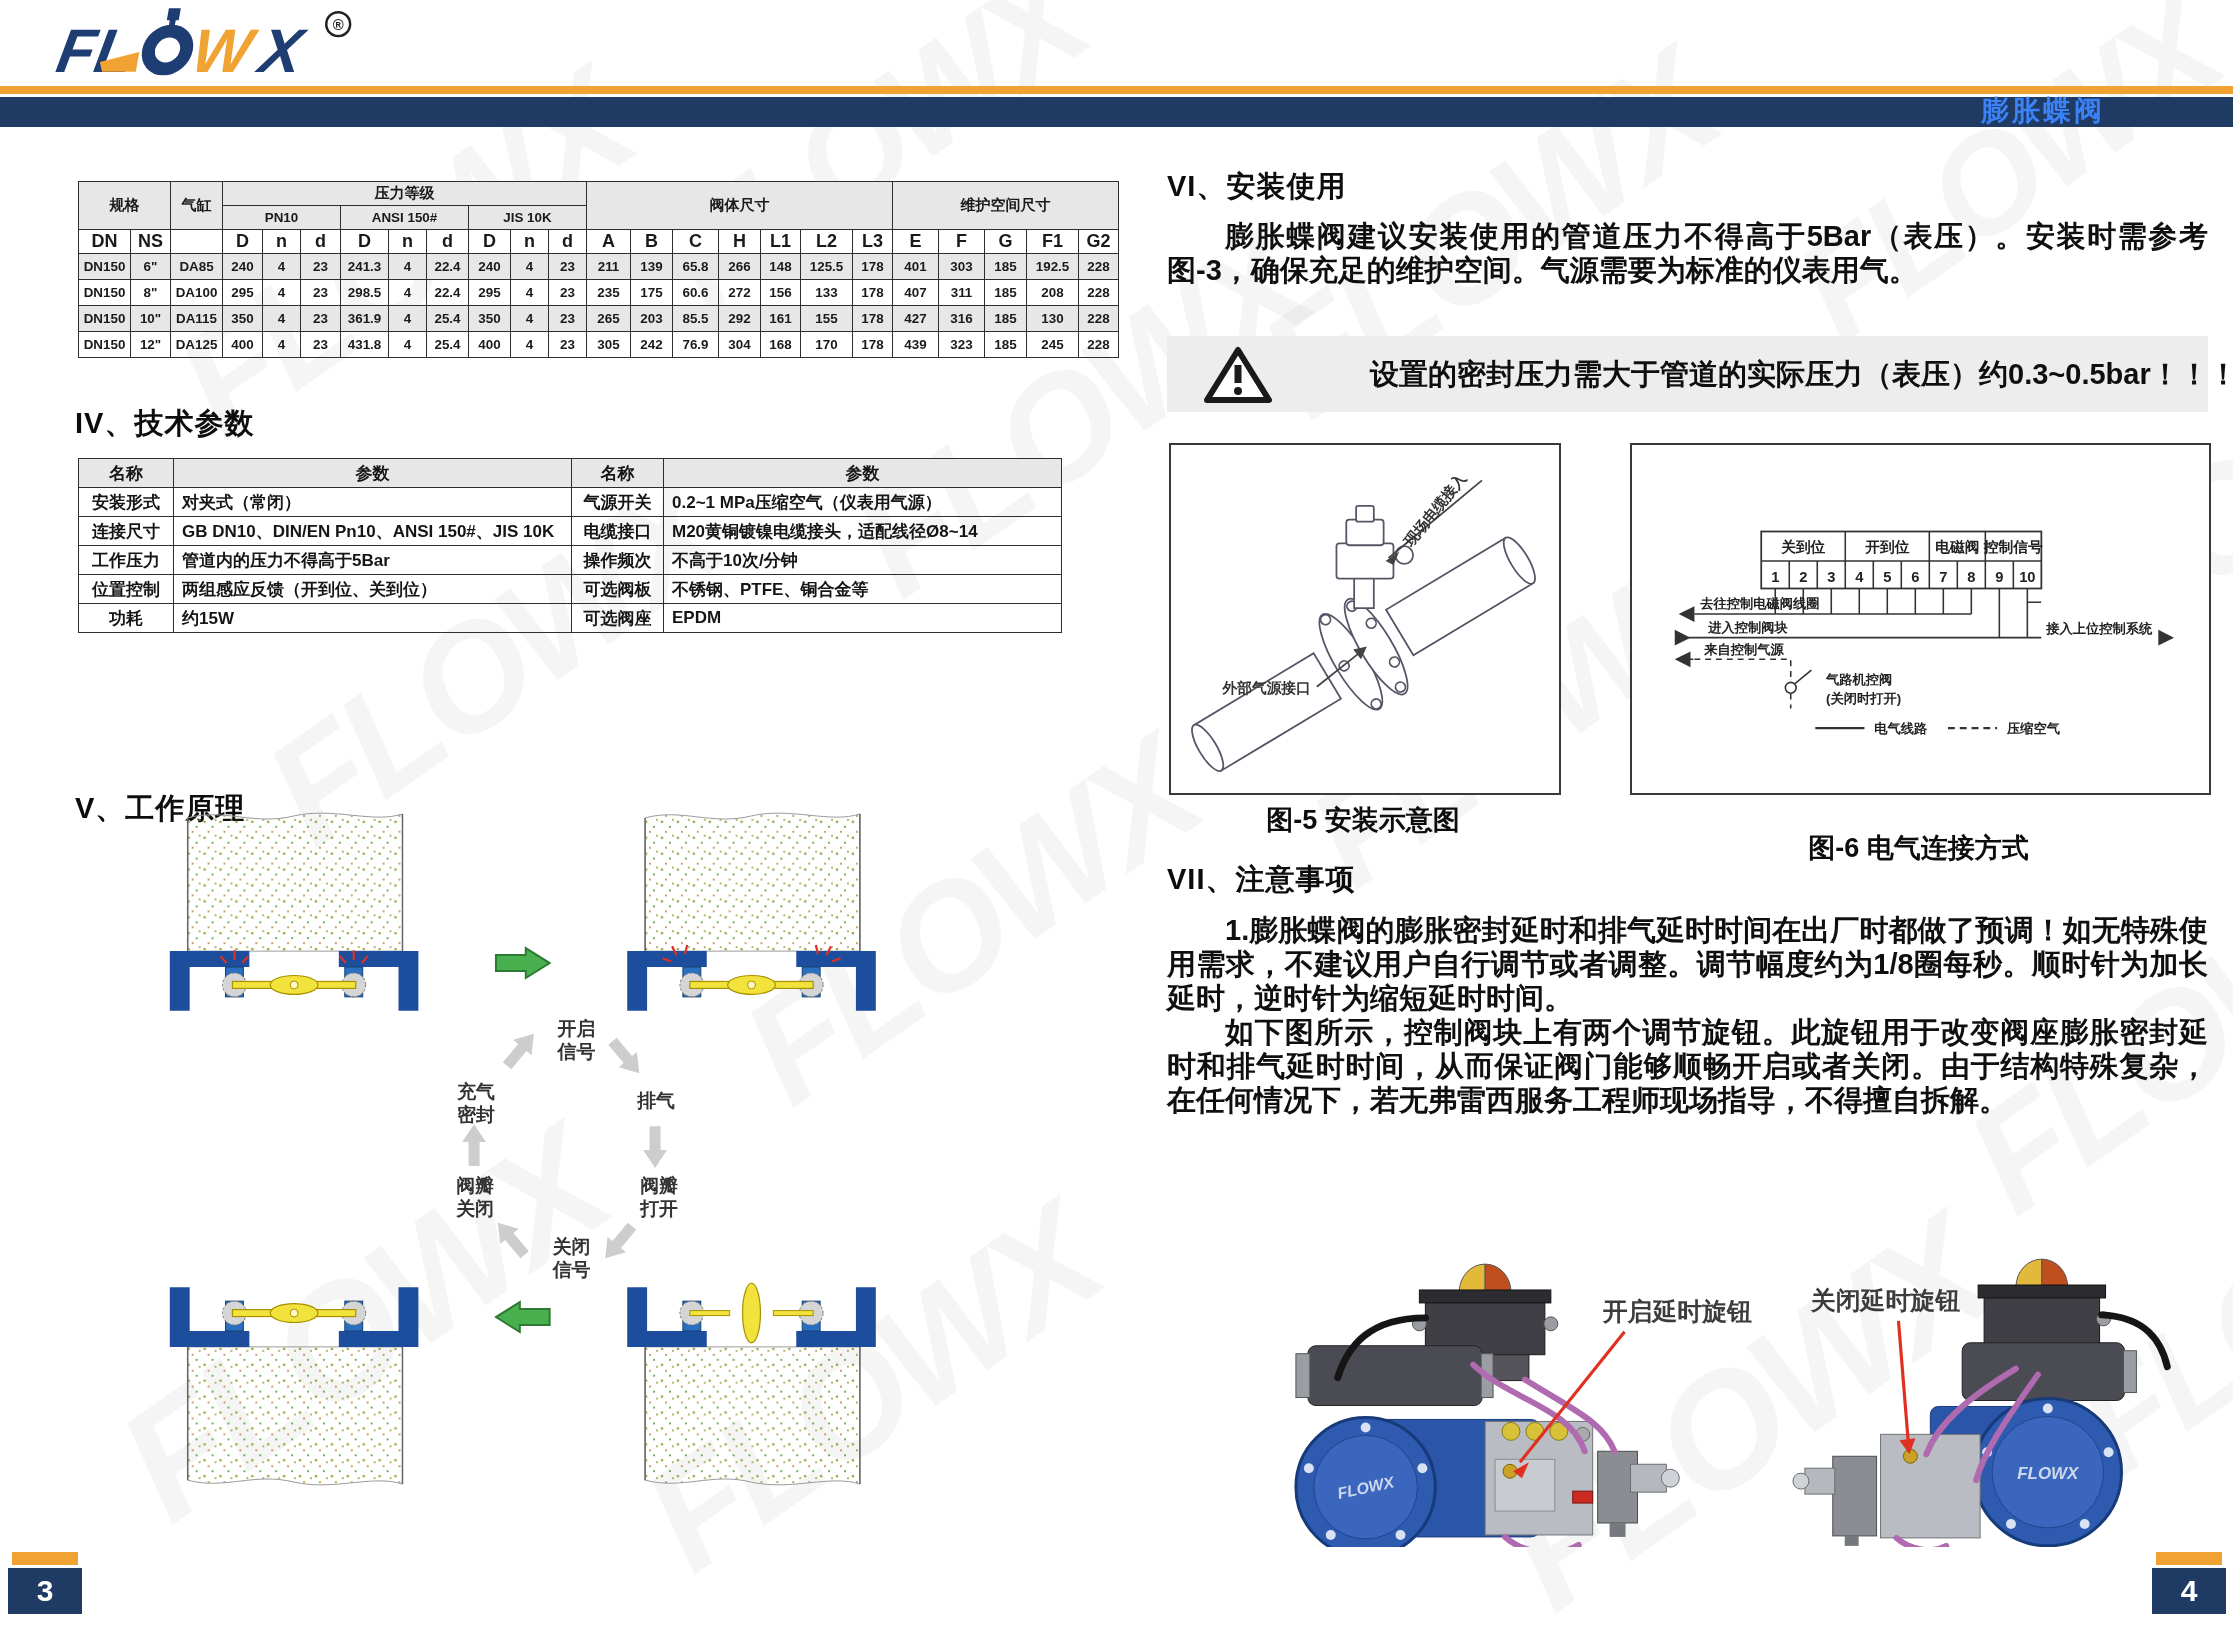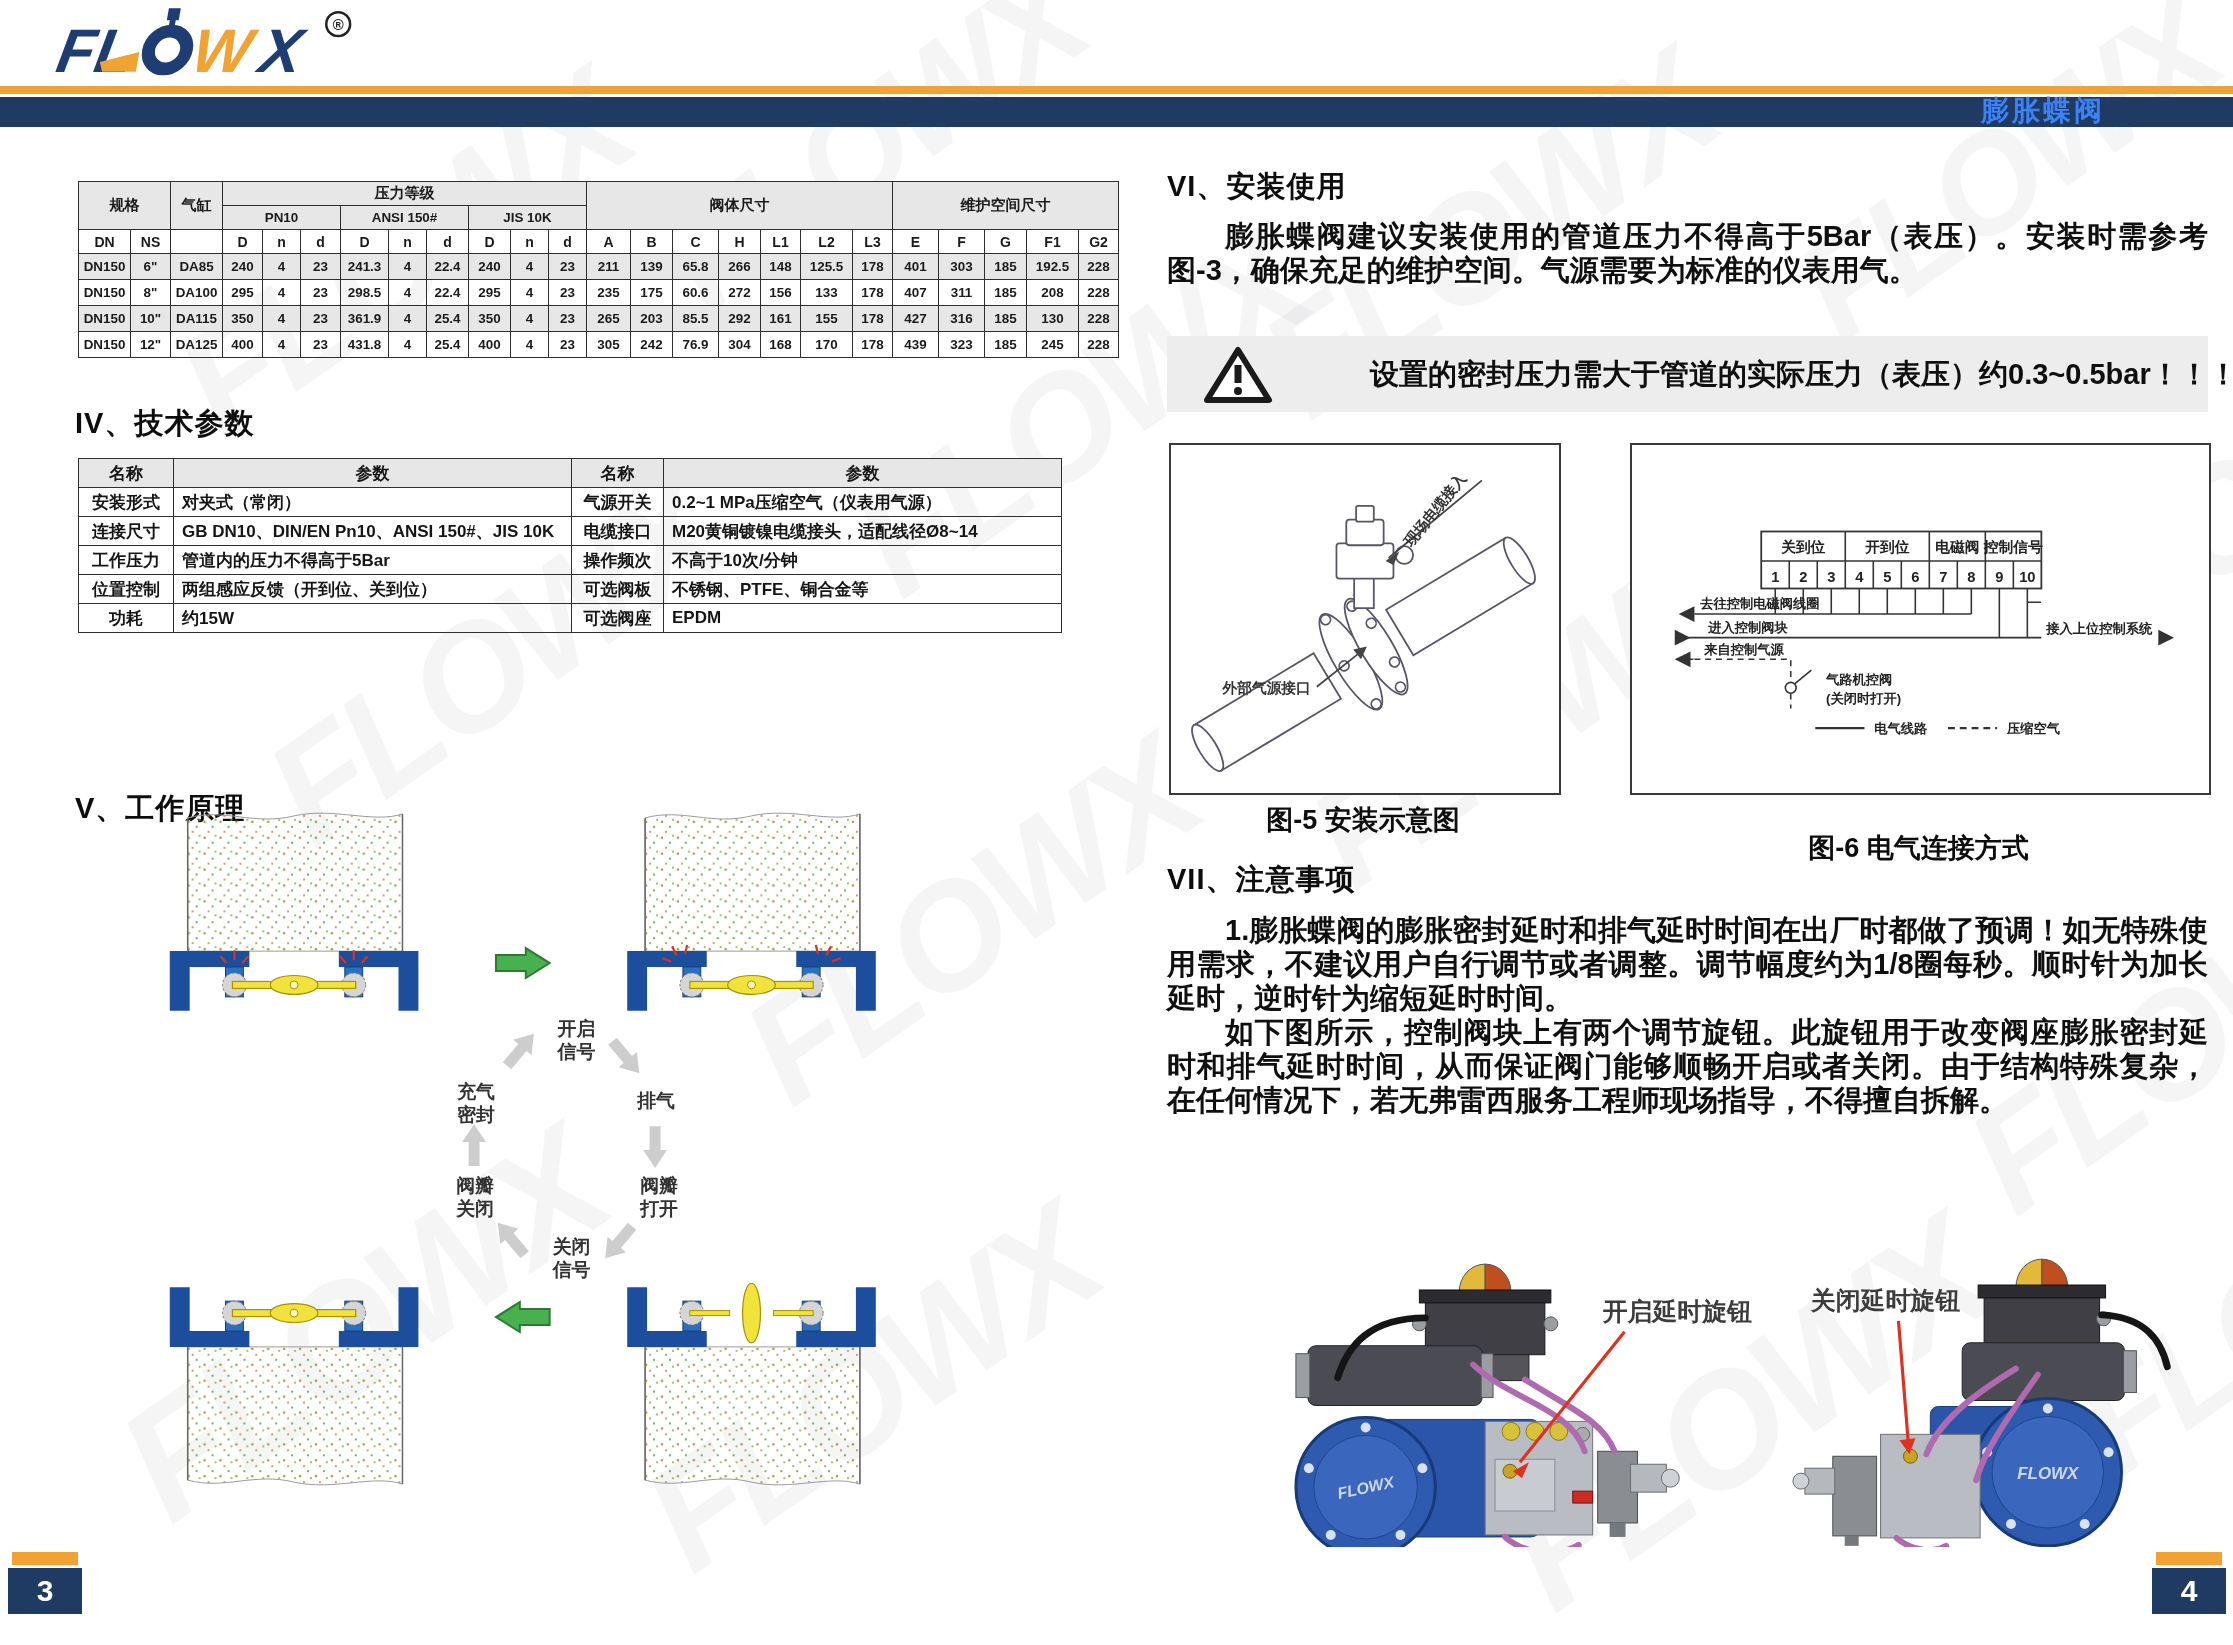--- a/index.html
+++ b/index.html
@@ -21,21 +21,21 @@
   
   .h-section{position:absolute;font-size:29px;font-weight:800;color:#0d0d0d;letter-spacing:1px;z-index:2;}
 
   
   table{border-collapse:collapse;z-index:2;position:absolute;background:transparent;}
   .spec{left:78px;top:181px;width:979px;table-layout:fixed;font-weight:700;color:#1a1a1a;}
   .spec td{border:1.6px solid #2e2e2e;text-align:center;font-size:13.4px;height:23px;
            padding:0 1px;overflow:hidden;white-space:nowrap;}
   .spec thead tr:nth-child(1) td{font-size:15px;}
   .spec thead td{background:#e7e7e7;}
-  .spec thead tr:nth-child(3) td{background:#fff;font-size:14px;}
+  .spec thead tr:nth-child(3) td{background:#fff;font-size:18px;}
   .spec tbody tr{height:26px;}
   .spec tbody tr:nth-child(odd){background:#e7e7e7;}
   .spec tbody td{font-size:13.4px;}
 
   .tech{left:78px;top:458px;width:982px;table-layout:fixed;font-weight:700;color:#151515;}
   .tech td{border:1.6px solid #2e2e2e;height:28px;font-size:17px;padding:0 8px;
            white-space:nowrap;overflow:hidden;text-align:left;}
   .tech td:nth-child(1),.tech td:nth-child(3){text-align:center;padding:0 2px;}
   .tech thead td{background:#e7e7e7;text-align:center;}
 

